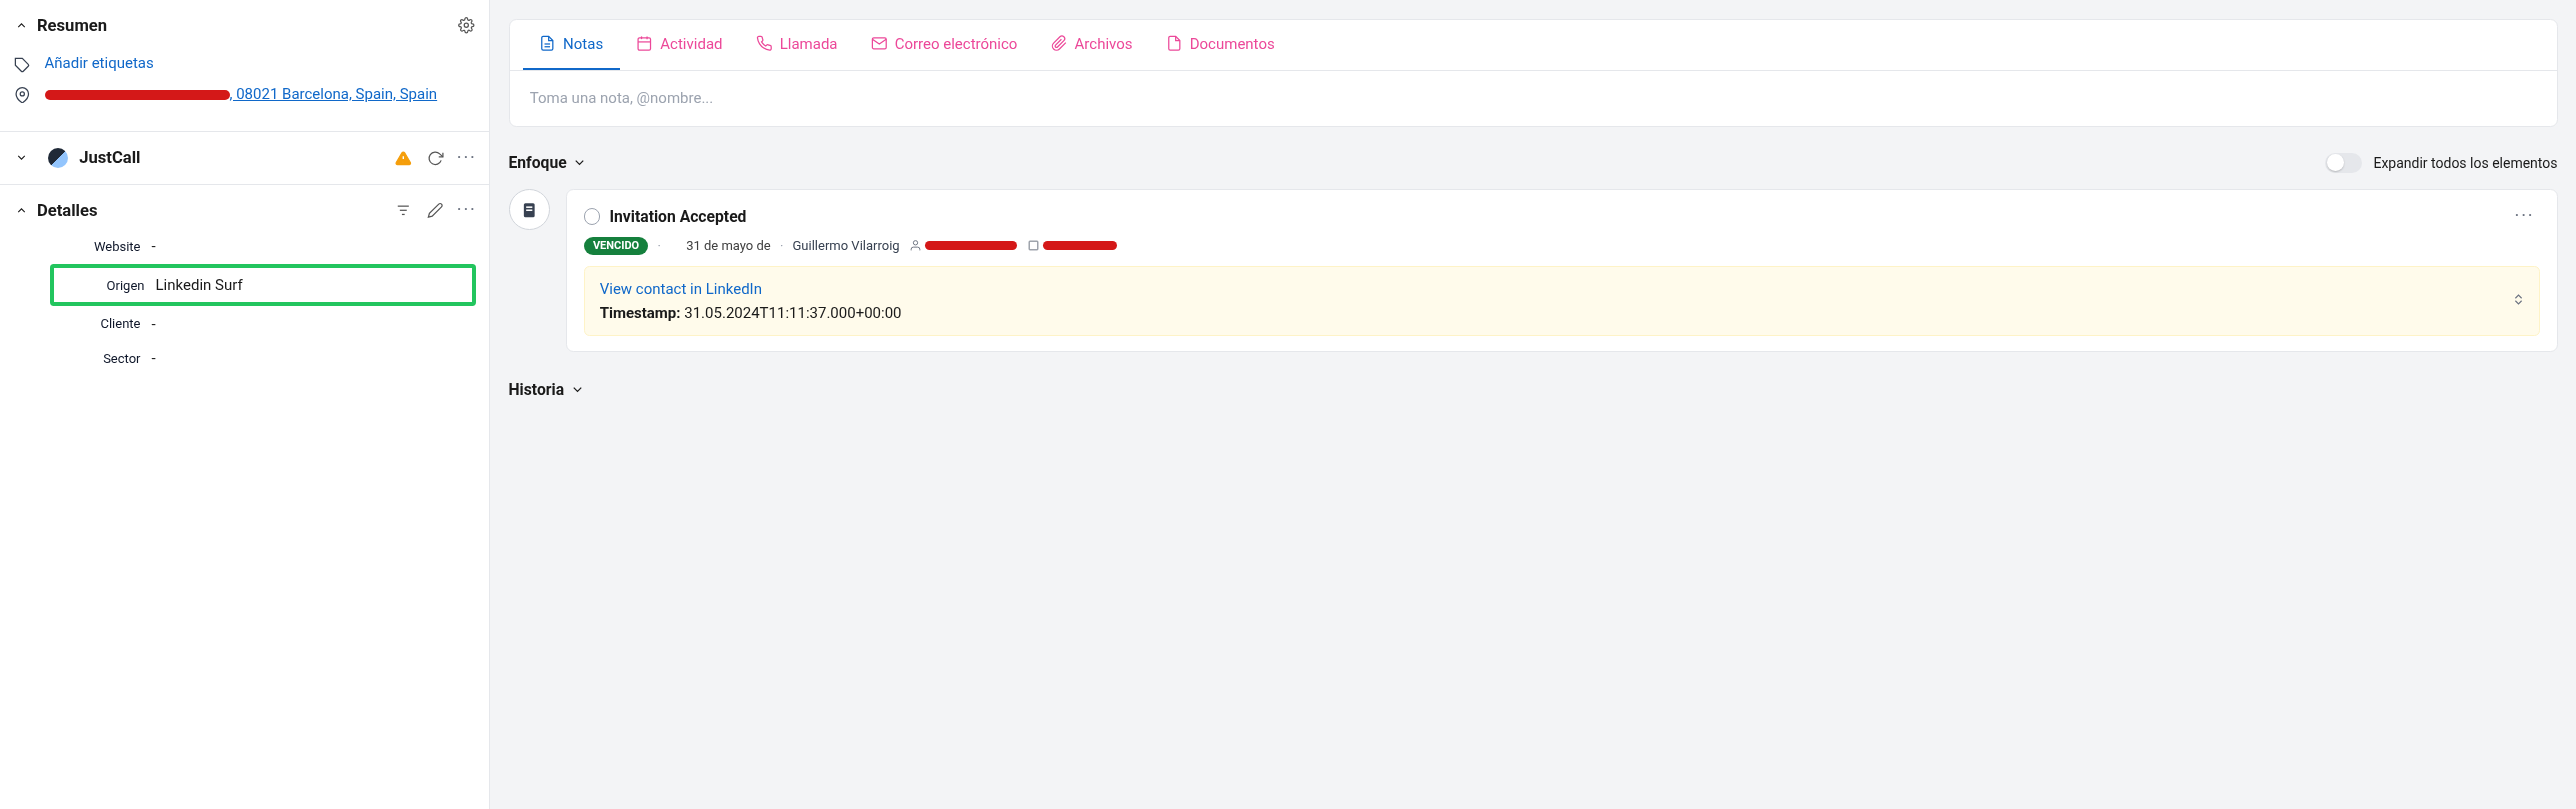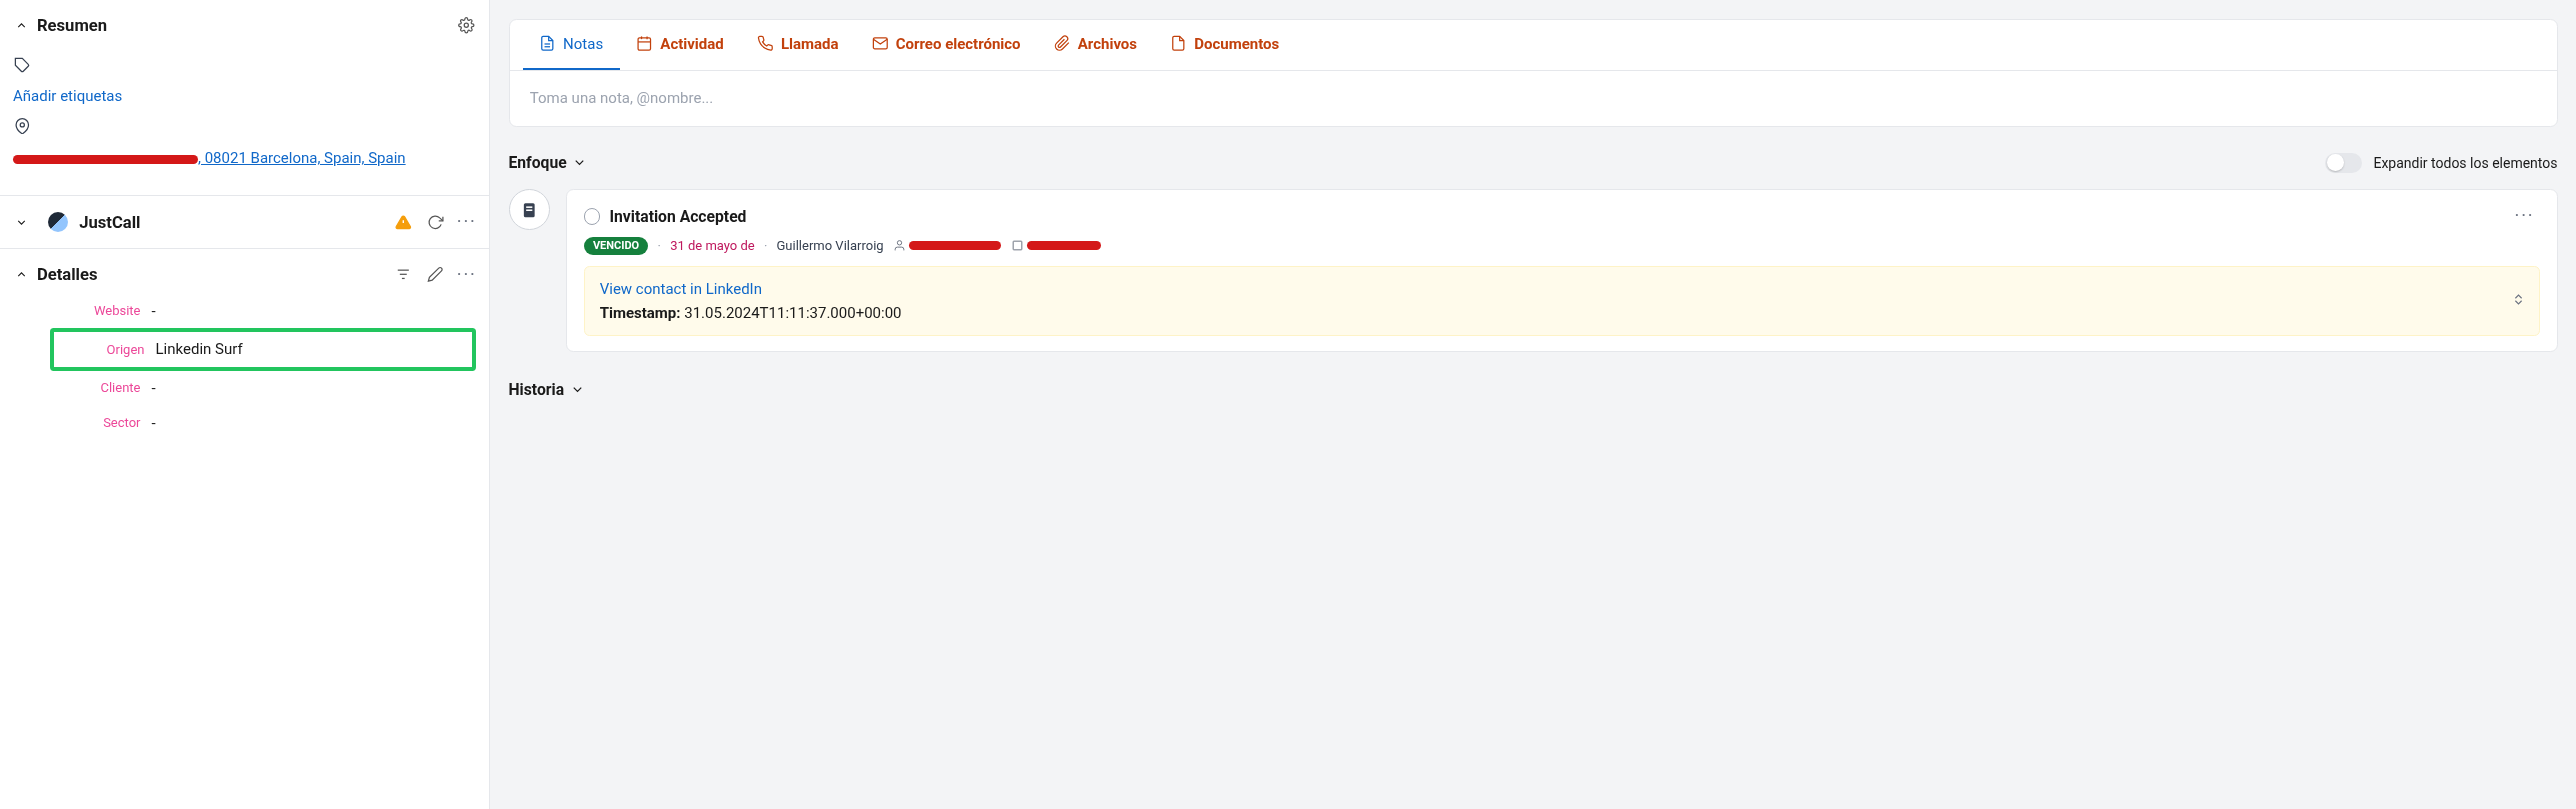--- a/index.html
+++ b/index.html
@@ -12,42 +12,42 @@
     .section { border-bottom: 0.9px solid #e5e7eb; padding: 16px 13px; }
     .section-header { display: flex; align-items: center; cursor: pointer; }
     .chevron { width: 16.6px; height: 16.6px; display: flex; align-items: center; justify-content: center; margin-right: 7.4px; }
     .chevron svg { width: 13px; height: 13px; stroke: #1a1a1a; stroke-width: 2; fill: none; }
     .section-title { font-weight: 700; font-size: 16.6px; flex: 1; }
     .section-actions { display: flex; gap: 13px; align-items: center; }
     .icon-btn { display: flex; align-items: center; justify-content: center; width: 18.5px; height: 18.5px; cursor: pointer; color: #555; }
     .icon-btn svg { width: 16.6px; height: 16.6px; stroke: currentColor; stroke-width: 1.8; fill: none; }
 
     .summary-body { padding-top: 18.5px; }
-    .row { display: flex; gap: 13px; margin-bottom: 9.2px; align-items: flex-start; flex-direction: column; }
+    .row { display: flex; gap: 13px; margin-bottom: 9.2px; align-items: flex-start; }
     .row-icon { width: 18.5px; display: flex; justify-content: center; padding-top: 3.7px; color: #374151; }
     .row-icon svg { width: 16.6px; height: 16.6px; stroke: currentColor; stroke-width: 1.8; fill: none; }
     .link { color: #1068c9; font-size: 15px; cursor: pointer; }
     .address-link { color: #1068c9; font-size: 15px; text-decoration: underline; cursor: pointer; line-height: 1.5; }
     .redacted-red { display: inline-block; background: #d41818; height: 9.2px; border-radius: 5.5px; vertical-align: middle; }
 
     .justcall-row { display: flex; align-items: center; gap: 11px; }
     .justcall-logo { width: 20.3px; height: 20.3px; border-radius: 50%; background: linear-gradient(135deg, #1f2937 50%, #93c5fd 50%); }
     .warning-icon { color: #f59e0b; }
     .warning-icon svg { fill: #f59e0b; stroke: #f59e0b; }
 
     .detail-grid { padding: 9.2px 0 0 37px; }
     .detail-row { display: flex; align-items: center; padding: 8.3px 5.5px; }
-    .detail-label { width: 85px; text-align: right; color: #ec4899; font-size: 13px; margin-right: 11px; }
+    .detail-label { width: 85px; text-align: right; color: #0f172a; font-size: 13px; margin-right: 11px; }
     .detail-value { font-size: 15px; color: #1a1a1a; }
     .highlight-box { border: 4.6px solid #22c55e; border-radius: 3.7px; }
 
     
     .tabs-card { background: #fff; border: 0.9px solid #e5e7eb; border-radius: 7.4px; margin-bottom: 26px; }
     .tabs { display: flex; border-bottom: 0.9px solid #e5e7eb; padding: 0 13px; }
-    .tab { display: flex; align-items: center; gap: 7.4px; padding: 15px 16.6px; cursor: pointer; color: #c2410c; font-size: 15px; border-bottom: 2.8px solid transparent; font-weight: bold; }
+    .tab { display: flex; align-items: center; gap: 7.4px; padding: 15px 16.6px; cursor: pointer; color: #ec4899; font-size: 15px; border-bottom: 2.8px solid transparent; }
     .tab.active { color: #1068c9; border-bottom-color: #1068c9; font-weight: 400; }
     .tab svg { width: 16.6px; height: 16.6px; stroke: currentColor; stroke-width: 1.8; fill: none; }
     .note-input { padding: 18.5px 20.3px; color: #9ca3af; font-size: 15px; cursor: text; }
 
     .focus-header { display: flex; align-items: center; justify-content: space-between; margin-bottom: 16.6px; }
     .focus-left { display: flex; align-items: center; gap: 5.5px; font-weight: 700; font-size: 15.7px; cursor: pointer; }
     .focus-left svg { width: 15px; height: 15px; stroke: #1a1a1a; stroke-width: 2; fill: none; }
     .toggle-row { display: flex; align-items: center; gap: 11px; }
     .toggle { width: 37px; height: 20.3px; background: #e5e7eb; border-radius: 10.2px; position: relative; cursor: pointer; }
     .toggle::after { content: ''; position: absolute; width: 16.6px; height: 16.6px; background: #fff; border-radius: 50%; top: 1.8px; left: 1.8px; box-shadow: 0 0.9px 1.8px rgba(0,0,0,0.2); }
@@ -56,21 +56,21 @@
     .timeline-item { display: flex; gap: 16.6px; margin-bottom: 28px; }
     .timeline-icon { width: 41px; height: 41px; border: 0.9px solid #d1d5db; border-radius: 50%; display: flex; align-items: center; justify-content: center; background: #fff; flex-shrink: 0; }
     .timeline-icon svg { width: 18.5px; height: 18.5px; fill: #374151; }
     .timeline-card { flex: 1; background: #fff; border: 0.9px solid #e5e7eb; border-radius: 7.4px; padding: 15px 16.6px; }
     .card-head { display: flex; align-items: center; gap: 9.2px; margin-bottom: 9.2px; }
     .radio-circle { width: 16.6px; height: 16.6px; border: 1.8px solid #9ca3af; border-radius: 50%; cursor: pointer; }
     .card-title { font-weight: 700; font-size: 15.7px; flex: 1; }
     .more-dots { color: #6b7280; font-size: 18.5px; cursor: pointer; padding: 0 5.5px; letter-spacing: 1.8px; }
     .meta-row { display: flex; align-items: center; gap: 9.2px; flex-wrap: wrap; font-size: 13px; }
     .badge-overdue { background: #15803d; color: #fff; padding: 2.8px 9.2px; border-radius: 9.2px; font-size: 11px; font-weight: 700; }
-    .meta-date { color: #be185d; }
+    .meta-date { color: #404040; margin-left: 16px; }
     .meta-sep { color: #9ca3af; }
     .meta-user { color: #374151; }
     .meta-chip { display: flex; align-items: center; gap: 3.7px; color: #6b7280; }
     .meta-chip svg { width: 13px; height: 13px; stroke: #6b7280; stroke-width: 1.8; fill: none; }
     .detail-box { background: #fffbeb; border: 0.9px solid #fef3c7; border-radius: 5.5px; padding: 13px 15px; margin-top: 11px; position: relative; }
     .detail-box .link-line { color: #1068c9; font-size: 15px; margin-bottom: 5.5px; cursor: pointer; }
     .ts-line { font-size: 15px; }
     .ts-label { font-weight: 700; }
     .expand-arrows { position: absolute; right: 13px; top: 50%; transform: translateY(-50%); color: #6b7280; cursor: pointer; }
     .expand-arrows svg { width: 15px; height: 15px; stroke: currentColor; stroke-width: 1.8; fill: none; }

